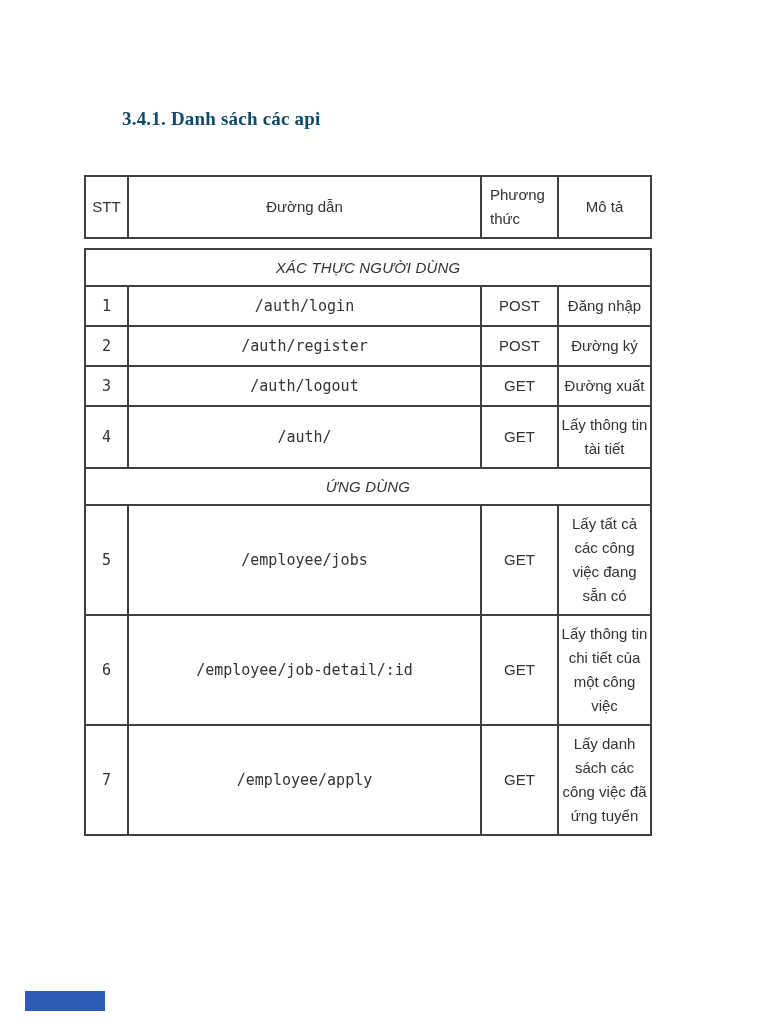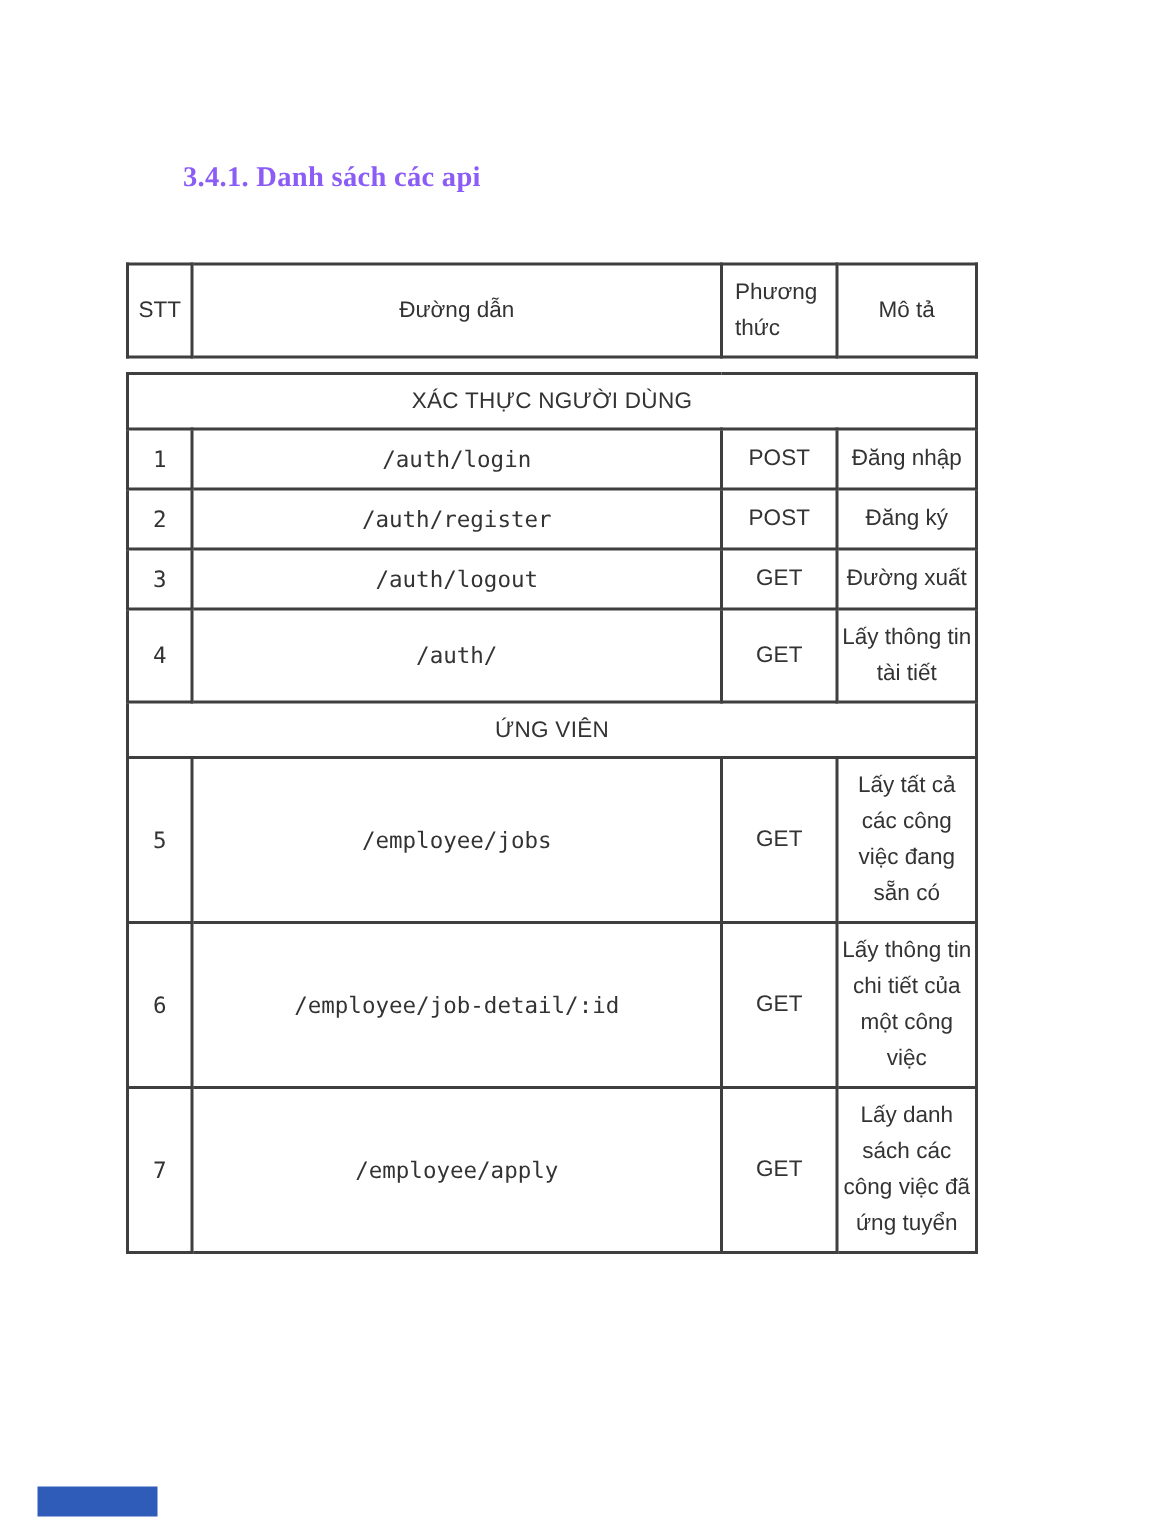--- a/index.html
+++ b/index.html
@@ -10,21 +10,21 @@
     font-family: "Liberation Sans", sans-serif;
     color: #2f2f2f;
     overflow: hidden;
   }
   .doc-title {
     position: absolute;
     left: 122px; top: 108px;
     font-family: "Liberation Serif", serif;
     font-weight: bold;
     font-size: 19px;
-    color: #8b5cf6;
+    color: #0c4a6e;
     letter-spacing: 0.2px;
   }
   table.api {
     border-collapse: collapse;
     table-layout: fixed;
     width: 566px;
     position: absolute;
     left: 84px;
     padding-left: 30px;
   }
@@ -45,20 +45,21 @@
   }
   .api-head td { height: 50px; }
   .api-head td.method-hd {
     text-align: left;
     padding-left: 8px;
   }
   td.section-cell {
     height: 37px;
     padding: 5px 4px;
     letter-spacing: 0.2px;
+    font-style: italic;
   }
   td.stt-cell, td.path-cell {
     font-family: "DejaVu Sans Mono", monospace;
     font-size: 15px;
   }
   tr.short-row td { height: 40px; }
   td.desc-cell { padding: 6px 2px; margin-top: 45px; }
   .footer-blue-bar {
     position: absolute;
     left: 25px; top: 991px;
@@ -101,36 +102,36 @@
   <tr class="short-row">
     <td class="stt-cell">1</td>
     <td class="path-cell">/auth/login</td>
     <td>POST</td>
     <td class="desc-cell">Đăng nhập</td>
   </tr>
   <tr class="short-row">
     <td class="stt-cell">2</td>
     <td class="path-cell">/auth/register</td>
     <td>POST</td>
-    <td class="desc-cell">Đăng ký</td>
+    <td class="desc-cell">Đường ký</td>
   </tr>
   <tr class="short-row">
     <td class="stt-cell">3</td>
     <td class="path-cell">/auth/logout</td>
     <td>GET</td>
     <td class="desc-cell">Đường xuất</td>
   </tr>
   <tr>
     <td class="stt-cell">4</td>
     <td class="path-cell">/auth/</td>
     <td>GET</td>
     <td class="desc-cell">Lấy thông tin tài tiết</td>
   </tr>
   <tr>
-    <td colspan="4" class="section-cell">ỨNG VIÊN</td>
+    <td colspan="4" class="section-cell">ỨNG DÙNG</td>
   </tr>
   <tr>
     <td class="stt-cell">5</td>
     <td class="path-cell">/employee/jobs</td>
     <td>GET</td>
     <td class="desc-cell">Lấy tất cả các công việc đang sẵn có</td>
   </tr>
   <tr>
     <td class="stt-cell">6</td>
     <td class="path-cell">/employee/job-detail/:id</td>

